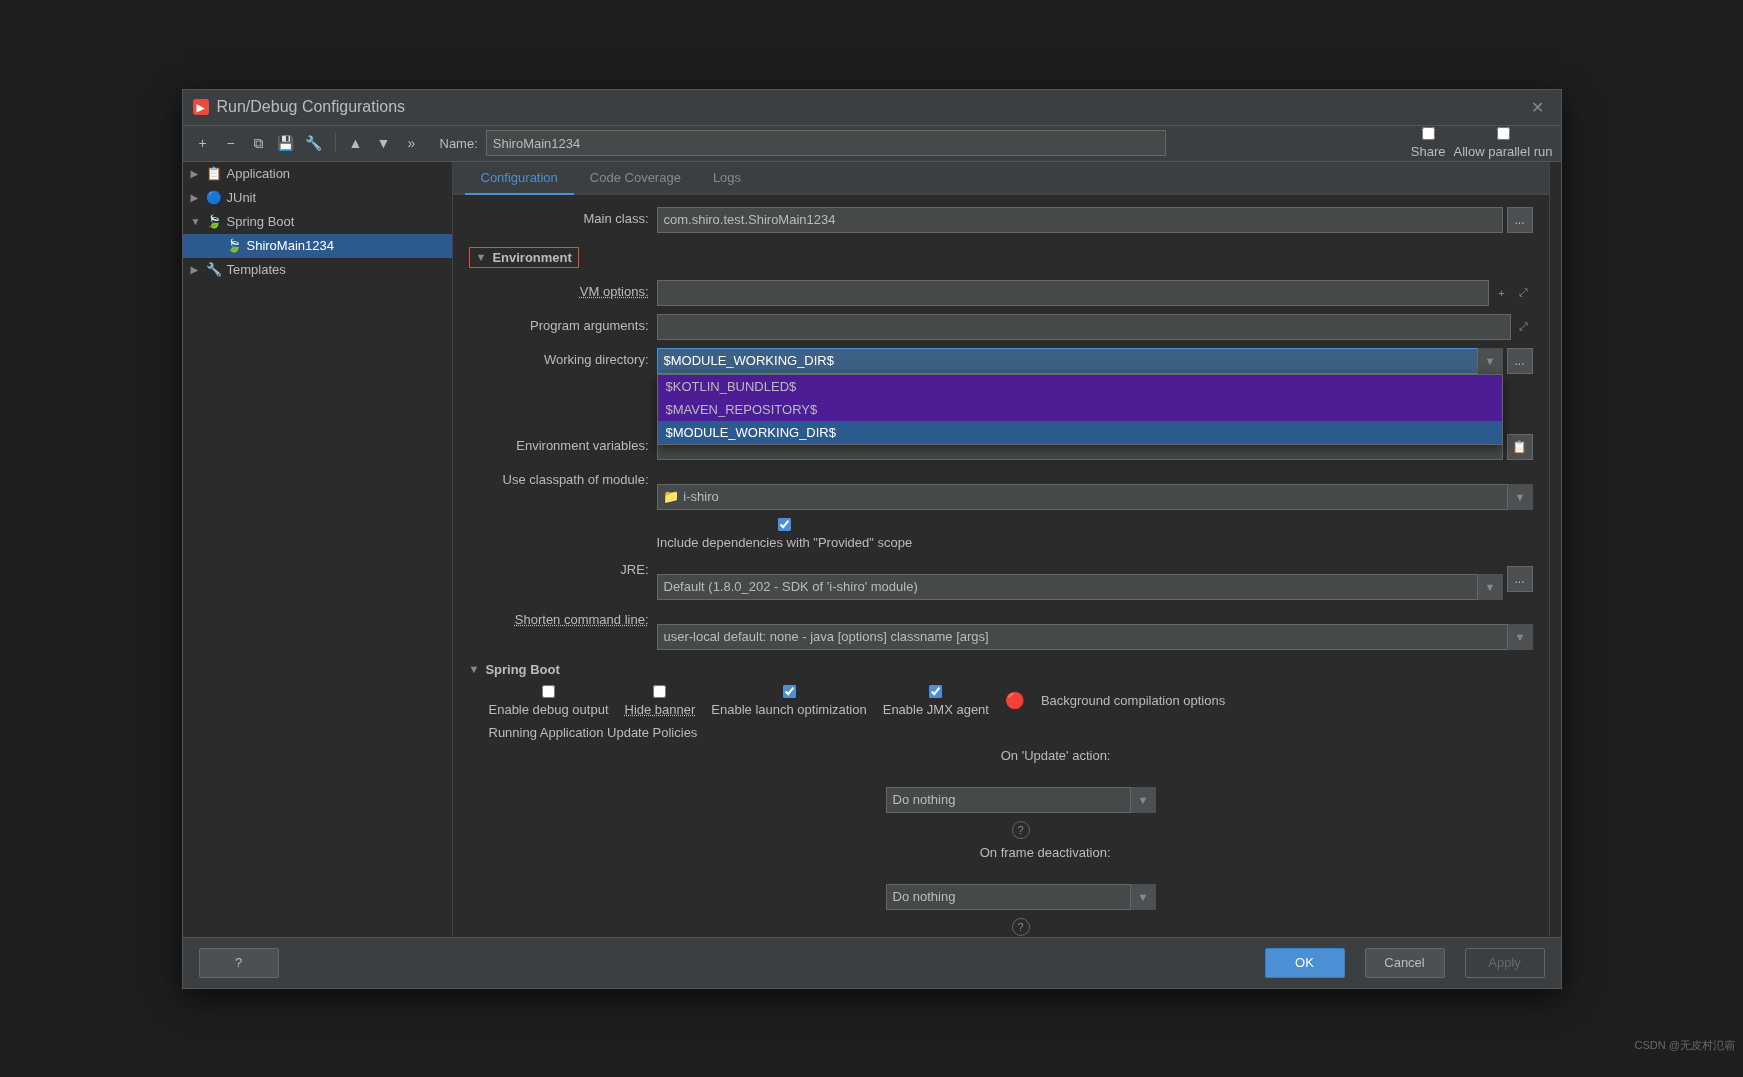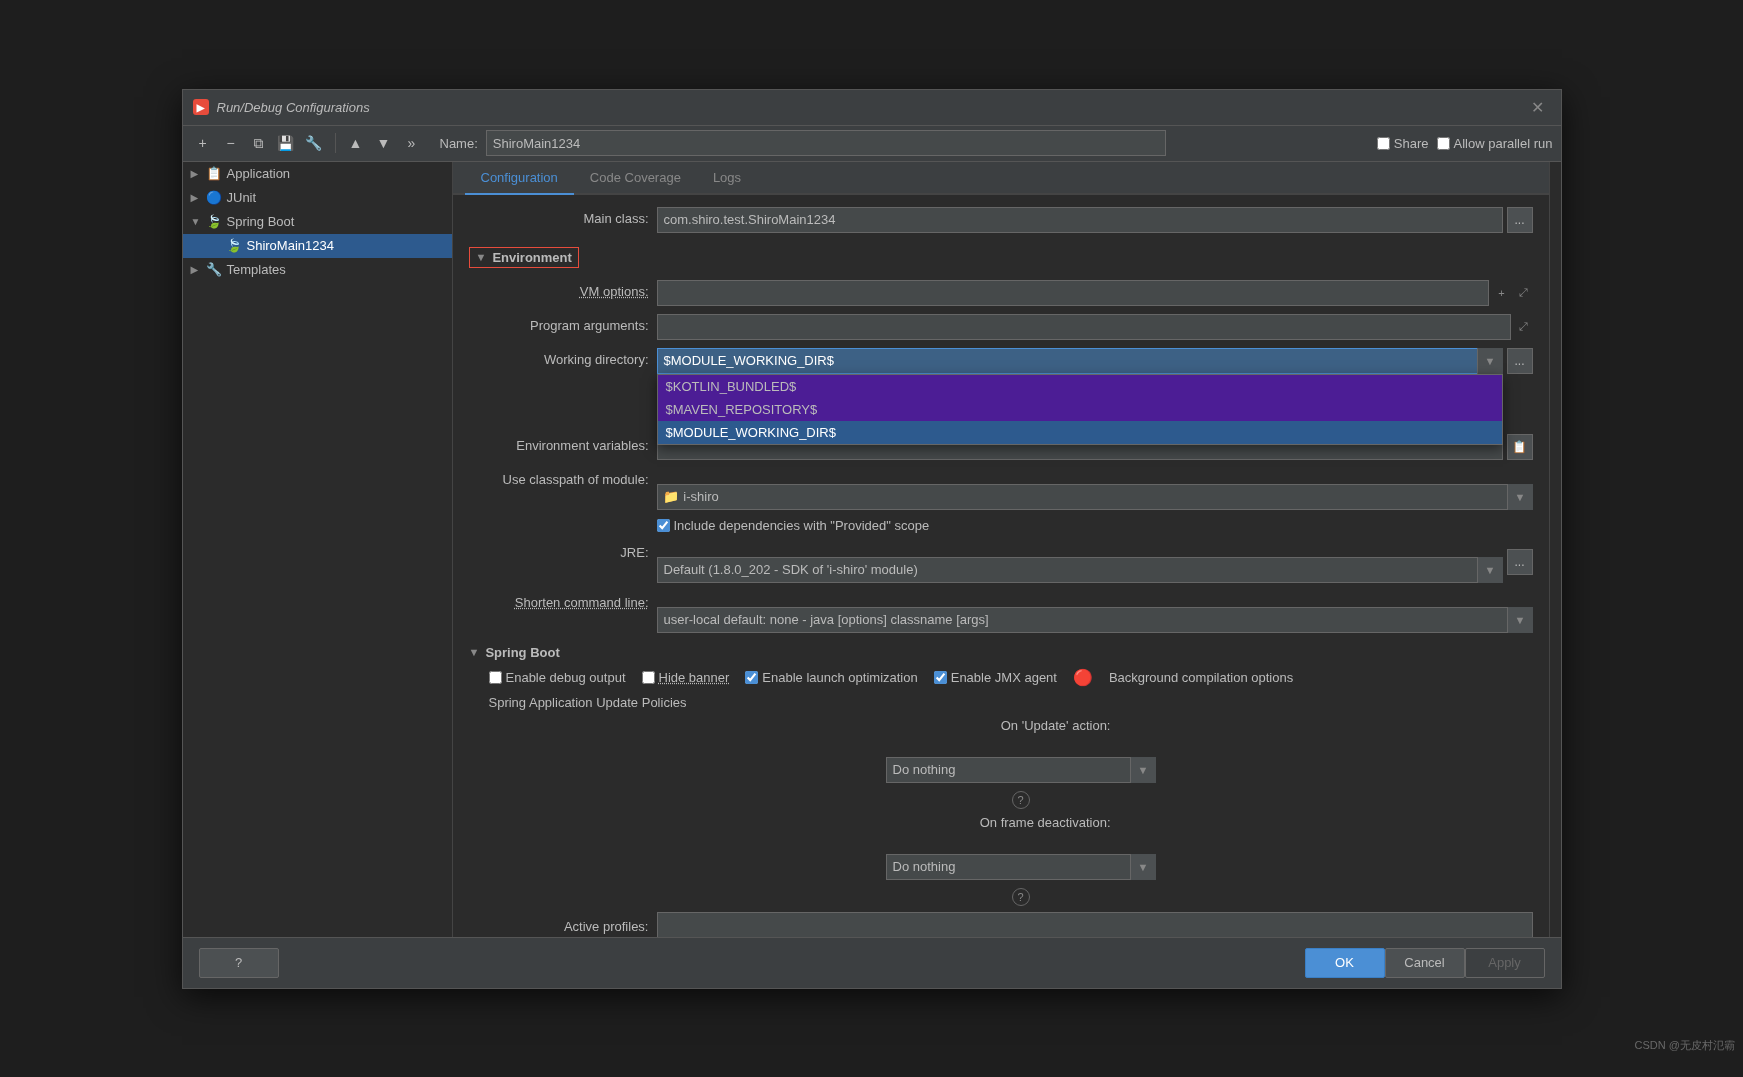--- a/index.html
+++ b/index.html
@@ -34,23 +34,22 @@
     .title-bar-icon {
       width: 16px; height: 16px;
       background: #e74c3c;
       border-radius: 3px;
       margin-right: 8px;
       display: flex; align-items: center; justify-content: center;
       font-size: 10px; color: white; font-weight: bold;
     }
     .title-bar-text {
       color: #bbbbbb;
-      font-size: 13px;
-      flex: 1;
-      font-style: italic;
+      font-size: 16px;
+      flex: 1;
     }
     .title-bar-close {
       cursor: pointer;
       color: #888;
       font-size: 16px;
       padding: 2px 6px;
     }
     .toolbar {
       background: #3c3f41;
       height: 36px;
@@ -91,21 +90,21 @@
       color: #bbbbbb;
       padding: 0 6px;
       font-size: 13px;
     }
     .toolbar-right {
       display: flex; align-items: center; gap: 8px;
       margin-left: auto;
     }
     .checkbox-label {
       display: flex; align-items: center; gap: 4px;
-      color: #bbbbbb; font-size: 13px; cursor: pointer;
+      color: #bbbbbb; font-size: 13px; cursor: pointer; flex-direction: column;
     }
     input[type=checkbox] { accent-color: #4b8fd5; cursor: pointer; }
     .main-content {
       display: flex;
       flex: 1;
       overflow: hidden;
     }
     .sidebar {
       width: 270px;
       background: #2b2b2b;
@@ -311,21 +310,21 @@
     .dialog-footer {
       background: #3c3f41;
       border-top: 1px solid #555;
       padding: 10px 16px;
       display: flex;
       justify-content: space-between;
       align-items: center;
       flex-shrink: 0;
     }
     .footer-left { display: flex; align-items: center; gap: 8px; }
-    .footer-right { display: flex; align-items: flex-start; gap: 0; }
+    .footer-right { display: flex; align-items: flex-start; gap: 20px; }
     .btn-footer {
       height: 30px;
       min-width: 80px;
       background: #4c5052;
       border: 1px solid #666;
       color: #bbbbbb;
       cursor: pointer;
       font-size: 13px;
       padding: 0 16px;
       border-radius: 2px;
@@ -619,21 +618,21 @@
             <label class="checkbox-label">
               <input type="checkbox" checked="" style="">
               <span>Enable JMX agent</span>
             </label>
             <span class="error-icon">🔴</span>
             <span>Background compilation options</span>
           </div>
         </div>
 
         <div class="running-update-section">
-          <div class="running-update-title">Spring Application Update Policies</div>
+          <div class="running-update-title">Running Application Update Policies</div>
 
           <div class="update-row">
             <span class="update-label">On 'Update' action:</span>
             <div class="dropdown-container" style="max-width: 370px;">
               <select class="dropdown-select">
                 <option selected="">Do nothing</option>
                 <option>Update classes and resources</option>
                 <option>Hot swap classes and update trigger files</option>
                 <option>Restart application</option>
               </select>

